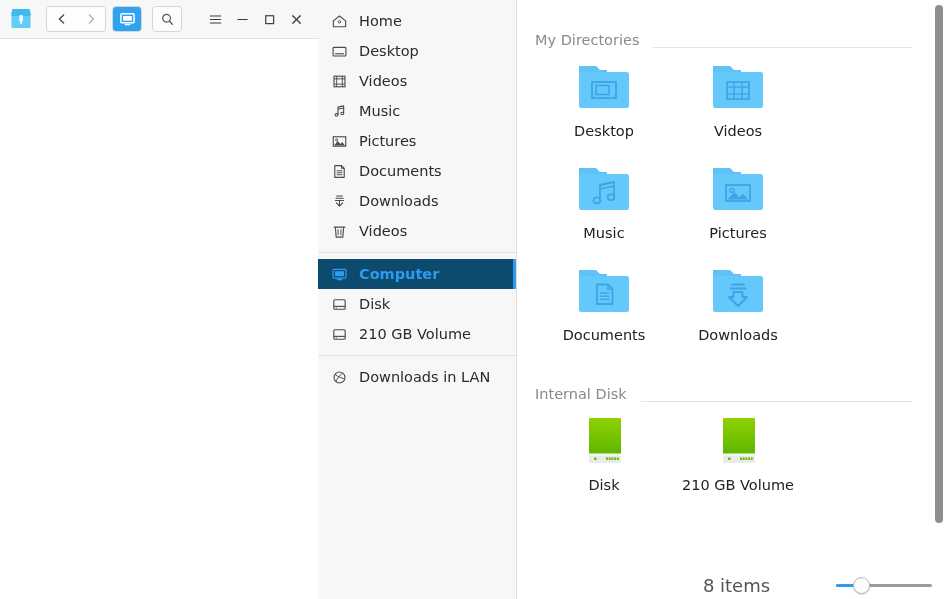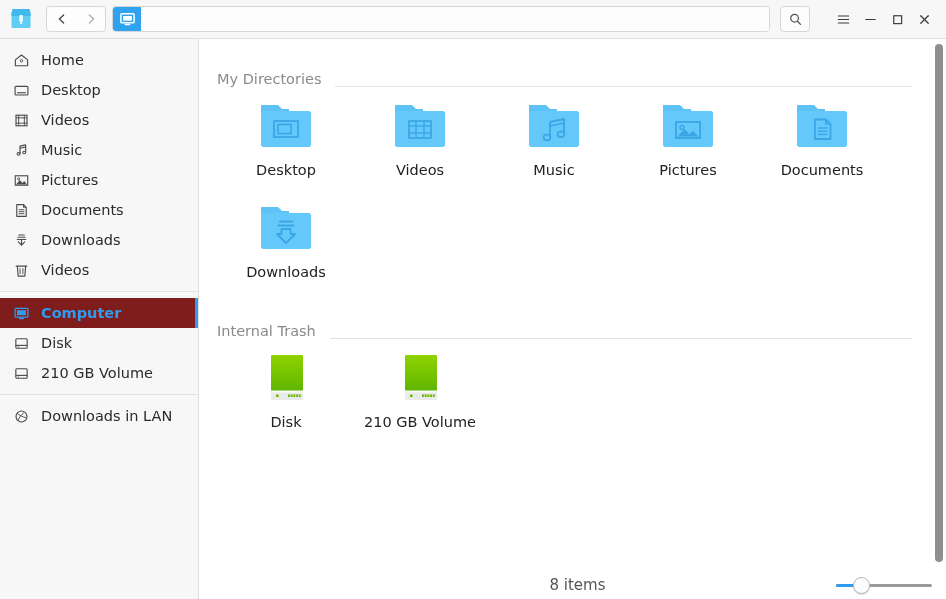--- a/index.html
+++ b/index.html
@@ -3,21 +3,21 @@
 <meta charset="utf-8">
 <style>
   * { box-sizing: border-box; margin: 0; padding: 0; }
   html, body {
     width: 946px; height: 599px;
     font-family: "DejaVu Sans", "Liberation Sans", sans-serif;
     background: #ffffff;
     overflow: hidden;
     color: #2b2b2b;
   }
-  .window { position: relative; width: 946px; height: 599px; display: flex; flex-direction: column; }
+  .window { position: relative; width: 946px; height: 599px; display: flex; flex-direction: row; }
 
   
   .toolbar {
     height: 39px; min-height: 39px;
     background: #f7f7f7;
     border-bottom: 1px solid #e0e0e0;
     display: flex; align-items: center;
     padding: 0 8px;
     gap: 6px;
   }
@@ -86,21 +86,21 @@
     height: 30px;
     display: flex; align-items: center;
     padding-left: 12px;
     gap: 11px;
     cursor: pointer;
     position: relative;
     font-size: 14.5px;
     color: #2b2b2b;
   }
   .side-item .si-ico { width: 18px; height: 18px; display: flex; align-items: center; justify-content: center; flex: none; }
-  .side-item.selected { background: #7f1d1d; color: #2f9bee; font-weight: 600; }
+  .side-item.selected { background: #0c4a6e; color: #2f9bee; font-weight: 600; }
   .side-item.selected::after {
     content: ""; position: absolute; right: 0; top: 0; bottom: 0; width: 3px; background: #2f9bee;
   }
   .side-sep { height: 1px; background: #e2e2e2; margin: 6px 0; }
 
   
   .main {
     flex: 1; background: #ffffff;
     position: relative; overflow: hidden;
   }
@@ -129,21 +129,21 @@
   }
 
   
   .statusbar {
     position: absolute; left: 199px; right: 0; bottom: 0;
     height: 28px;
     display: flex; align-items: center;
     background: #ffffff;
   }
   .status-text {
-    flex: 1; text-align: center; font-size: 15px; color: #555;
+    flex: 1; text-align: center; font-size: 18px; color: #555;
     padding-left: 120px;
   }
   .zoom-slider { width: 96px; margin-right: 14px; position: relative; height: 16px; flex: none; }
   .zs-track { position: absolute; top: 7px; left: 0; right: 0; height: 3px; background: #9b9b9b; border-radius: 2px; }
   .zs-fill { position: absolute; top: 7px; left: 0; width: 24px; height: 3px; background: #2f9bee; border-radius: 2px; }
   .zs-handle {
     position: absolute; top: 0px; left: 17px;
     width: 17px; height: 17px; border-radius: 50%;
     background: #fdfdfd; border: 1px solid #b8b8b8;
     box-shadow: 0 1px 1px rgba(0,0,0,.15);
@@ -486,21 +486,21 @@
                   <line x1="23.5" y1="24.5" x2="38.5" y2="24.5"></line>
                 </g>
                 <path d="M26.5 28 L35.5 28 L35.5 33 L40 33 L31 42 L22 33 L26.5 33 Z" fill="none" stroke="#3aa6e6" stroke-width="1.9" stroke-linejoin="round"></path>
               </svg>
             </span>
             <span class="lbl">Downloads</span>
           </div>
         </div>
 
         <div class="group-head">
-          <div class="group-title">Internal Trash</div>
+          <div class="group-title">Internal Disk</div>
           <div class="group-rule"></div>
         </div>
 
         <div class="grid">
 
           <div class="item">
             <span class="ico">
               <svg width="62" height="56" viewBox="0 0 62 56">
                 <defs>
                   <linearGradient id="g1" x1="0" y1="0" x2="0" y2="1">

